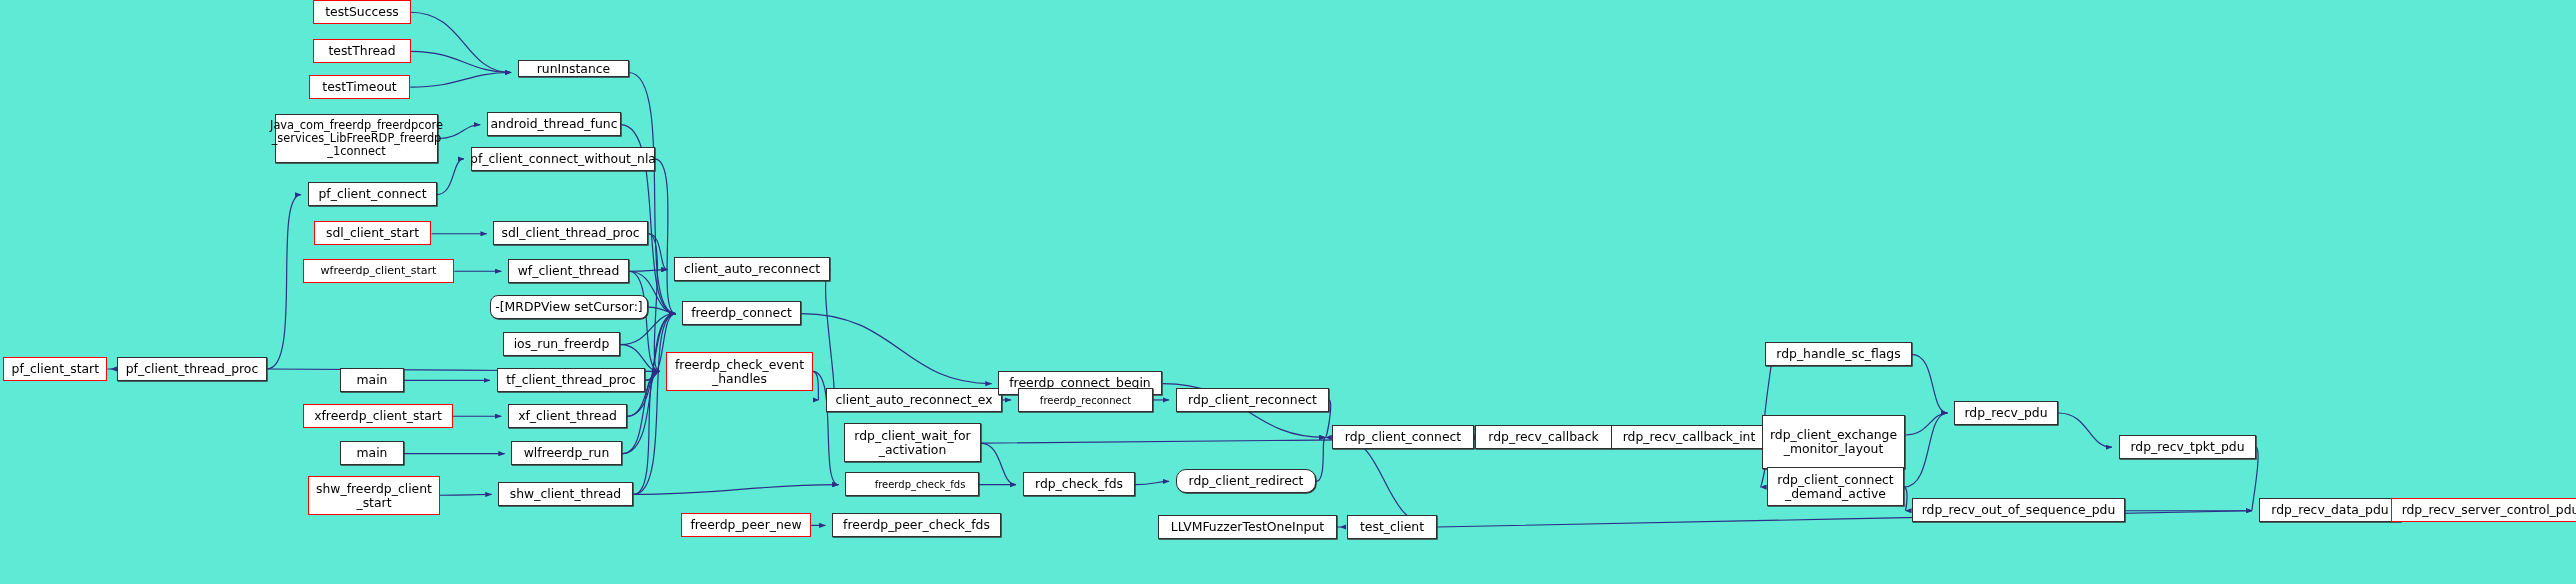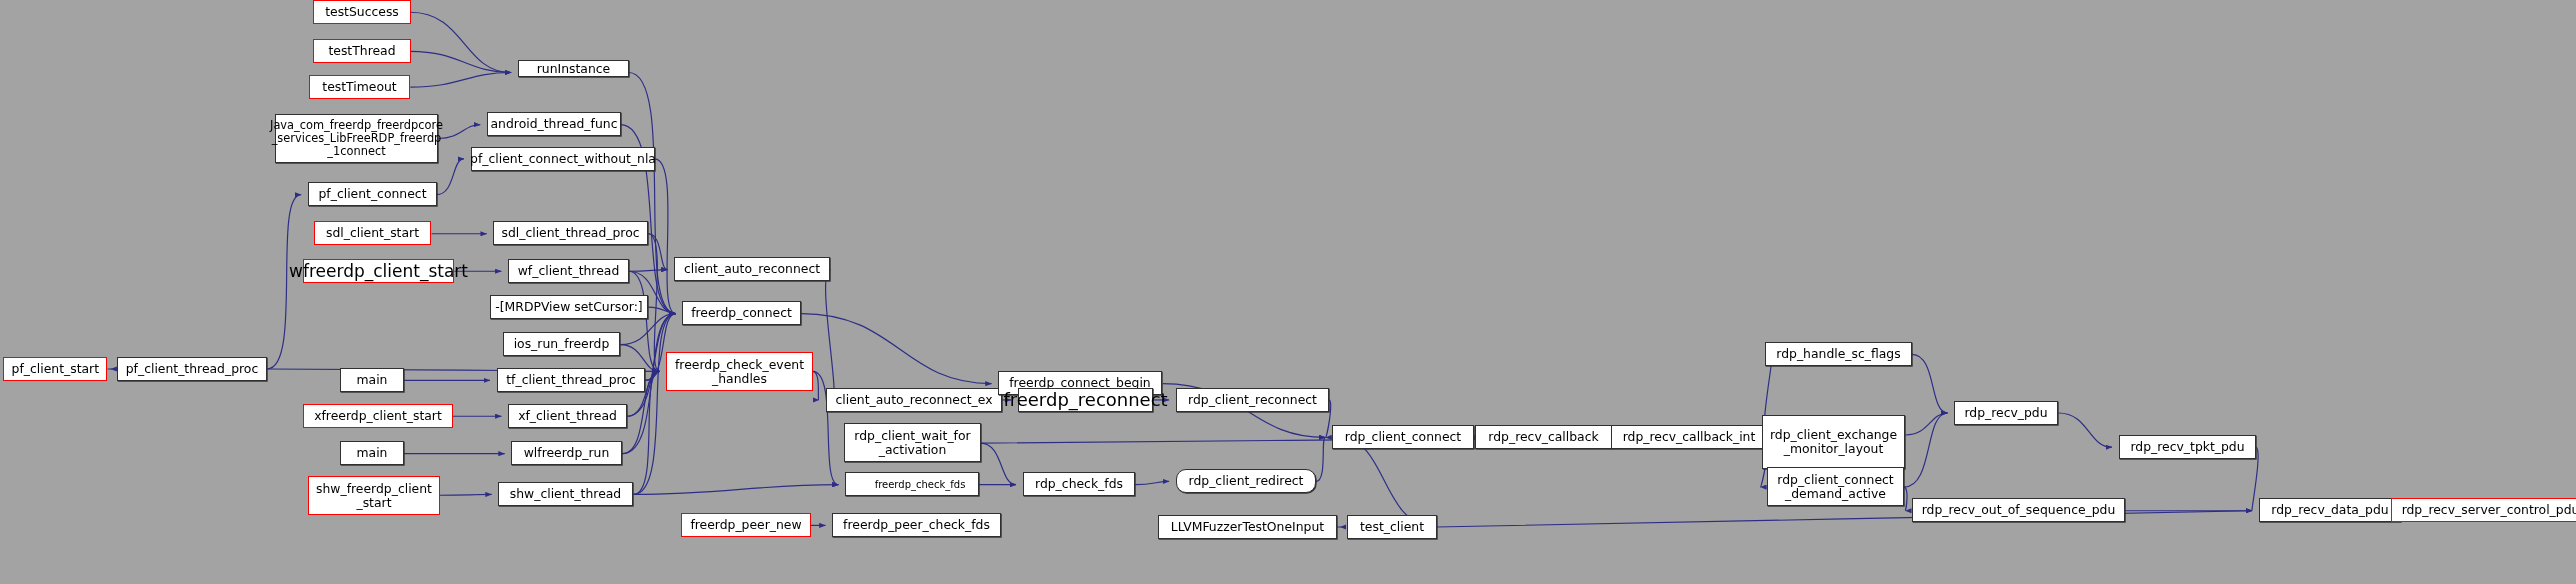--- a/index.html
+++ b/index.html
@@ -1,16 +1,16 @@
 <!DOCTYPE html>
 <html style="font-size:12px"><head>
 <meta charset="utf-8">
 <style>
   html,body{margin:0;padding:0;background:#ffffff;}
-  #stage{position:relative;width:2576px;height:585px;background:#a3a3a3;
+  #stage{position:relative;width:2576px;height:585px;background:#5eead4;
          font-family:"DejaVu Sans","Liberation Sans",sans-serif;overflow:hidden;}
   #edges{position:absolute;left:0;top:0;width:2576px;height:585px;}
   .node{position:absolute;box-sizing:border-box;background:#ffffff;
         display:flex;align-items:center;justify-content:center;text-align:center;
         color:#000000;line-height:1.12;white-space:pre-line;
         border:0.7px solid #404040;z-index:5;}
   .node.red{border:1.5px solid #ff0000;}
   .node.dark{border:0.7px solid #303030;box-shadow:0.7px 0.7px 0 #303030;}
 </style>
 </head>
@@ -96,23 +96,23 @@
       <div class="node red" style="left: 309px; top: 75px; width: 101px; height: 24.4px; font-size: 12.4px;">testTimeout</div>
       <div class="node dark" style="left: 518px; top: 60px; width: 111px; height: 17px; font-size: 12.4px;">runInstance</div>
       <div class="node dark" style="left: 275px; top: 114px; width: 163px; height: 49px; font-size: 11.4px;">Java_com_freerdp_freerdpcore
 _services_LibFreeRDP_freerdp
 _1connect</div>
       <div class="node dark" style="left: 487px; top: 112px; width: 134px; height: 24.4px; font-size: 12.4px;">android_thread_func</div>
       <div class="node dark" style="left: 471px; top: 147px; width: 184px; height: 24.4px; font-size: 12.4px;">pf_client_connect_without_nla</div>
       <div class="node dark" style="left: 308px; top: 182px; width: 129px; height: 24.4px; font-size: 12.4px; text-align: center;">pf_client_connect</div>
       <div class="node red" style="left: 314px; top: 221px; width: 117px; height: 24.4px; font-size: 12.4px;">sdl_client_start</div>
       <div class="node dark" style="left: 493px; top: 221px; width: 155px; height: 24.4px; font-size: 12.4px;">sdl_client_thread_proc</div>
-      <div class="node red" style="left: 303px; top: 259px; width: 151px; height: 24.4px; font-size: 17px;">wfreerdp_client_start</div>
+      <div class="node red" style="left: 303px; top: 259px; width: 151px; height: 24.4px; font-size: 11px;">wfreerdp_client_start</div>
       <div class="node dark" style="left: 508px; top: 259px; width: 121px; height: 24.4px; font-size: 12.4px;">wf_client_thread</div>
-      <div class="node dark" style="left: 490px; top: 295px; width: 158px; height: 24.4px; font-size: 12.4px;">-[MRDPView setCursor:]</div>
+      <div class="node dark" style="left: 490px; top: 295px; width: 158px; height: 24.4px; font-size: 12.4px; border-radius: 8px;">-[MRDPView setCursor:]</div>
       <div class="node dark" style="left: 503px; top: 332px; width: 117px; height: 24.4px; font-size: 12.4px;">ios_run_freerdp</div>
       <div class="node dark" style="left: 340px; top: 368px; width: 64px; height: 24.4px; font-size: 12.4px;">main</div>
       <div class="node dark" style="left: 497px; top: 368px; width: 148px; height: 24.4px; font-size: 12.4px;">tf_client_thread_proc</div>
       <div class="node red" style="left: 303px; top: 404px; width: 150px; height: 24.4px; font-size: 12.4px;">xfreerdp_client_start</div>
       <div class="node dark" style="left: 508px; top: 404px; width: 119px; height: 24.4px; font-size: 12.4px;">xf_client_thread</div>
       <div class="node dark" style="left: 340px; top: 441px; width: 64px; height: 24.4px; font-size: 12.4px;">main</div>
       <div class="node dark" style="left: 511px; top: 441px; width: 111px; height: 24.4px; font-size: 12.4px;">wlfreerdp_run</div>
       <div class="node red" style="left: 308px; top: 476px; width: 132px; height: 39px; font-size: 12.4px;">shw_freerdp_client
 _start</div>
       <div class="node dark" style="left: 498px; top: 482px; width: 135px; height: 24.4px; font-size: 12.4px;">shw_client_thread</div>
@@ -122,21 +122,21 @@
       <div class="node dark" style="left: 682px; top: 301px; width: 119px; height: 24.4px; font-size: 12.4px;">freerdp_connect</div>
       <div class="node red" style="left: 666px; top: 352px; width: 147px; height: 39px; font-size: 12.4px;">freerdp_check_event
 _handles</div>
       <div class="node dark" style="left: 826px; top: 388px; width: 176px; height: 24.4px; font-size: 12.4px;">client_auto_reconnect_ex</div>
       <div class="node dark" style="left: 844px; top: 423px; width: 137px; height: 39px; font-size: 12.4px;">rdp_client_wait_for
 _activation</div>
       <div class="node dark" style="left: 845px; top: 472px; width: 134px; height: 24.4px; font-size: 10px; padding-left: 16px;">freerdp_check_fds</div>
       <div class="node red" style="left: 681px; top: 513px; width: 130px; height: 24.4px; font-size: 12.4px;">freerdp_peer_new</div>
       <div class="node dark" style="left: 832px; top: 513px; width: 169px; height: 24.4px; font-size: 12.4px;">freerdp_peer_check_fds</div>
       <div class="node dark" style="left: 998px; top: 371px; width: 164px; height: 24.4px; font-size: 12.4px;">freerdp_connect_begin</div>
-      <div class="node dark" style="left: 1018px; top: 388px; width: 135px; height: 24.4px; font-size: 18px;">freerdp_reconnect</div>
+      <div class="node dark" style="left: 1018px; top: 388px; width: 135px; height: 24.4px; font-size: 10px;">freerdp_reconnect</div>
       <div class="node dark" style="left: 1176px; top: 388px; width: 153px; height: 24.4px; font-size: 12.4px;">rdp_client_reconnect</div>
       <div class="node dark" style="left: 1023px; top: 472px; width: 112px; height: 24.4px; font-size: 12.4px;">rdp_check_fds</div>
       <div class="node dark" style="left: 1176px; top: 469px; width: 140px; height: 24px; font-size: 12.4px; border-radius: 10px;">rdp_client_redirect</div>
       <div class="node dark" style="left: 1158px; top: 515px; width: 179px; height: 24.4px; font-size: 12.4px;">LLVMFuzzerTestOneInput</div>
       <div class="node dark" style="left: 1347px; top: 515px; width: 90px; height: 24.4px; font-size: 12.4px;">test_client</div>
       <div class="node dark" style="left: 1332px; top: 425px; width: 142px; height: 24.4px; font-size: 12.4px;">rdp_client_connect</div>
       <div class="node dark" style="left: 1475px; top: 425px; width: 137px; height: 24.4px; font-size: 12.4px;">rdp_recv_callback</div>
       <div class="node dark" style="left: 1611px; top: 425px; width: 156px; height: 24.4px; font-size: 12.4px;">rdp_recv_callback_int</div>
       <div class="node dark" style="left: 1765px; top: 342px; width: 147px; height: 24.4px; font-size: 12.4px;">rdp_handle_sc_flags</div>
       <div class="node dark" style="left: 1762px; top: 415px; width: 143px; height: 54px; font-size: 12.4px;">rdp_client_exchange

